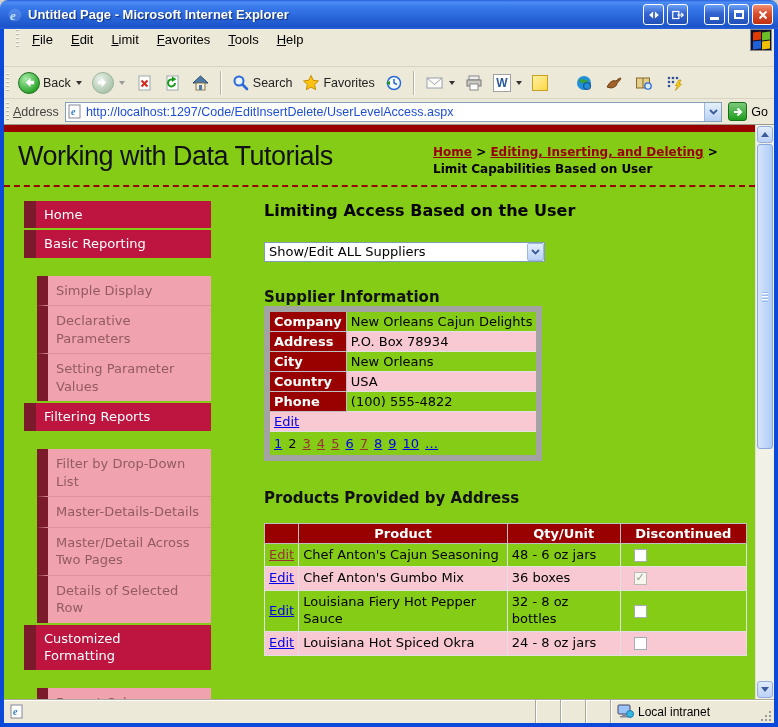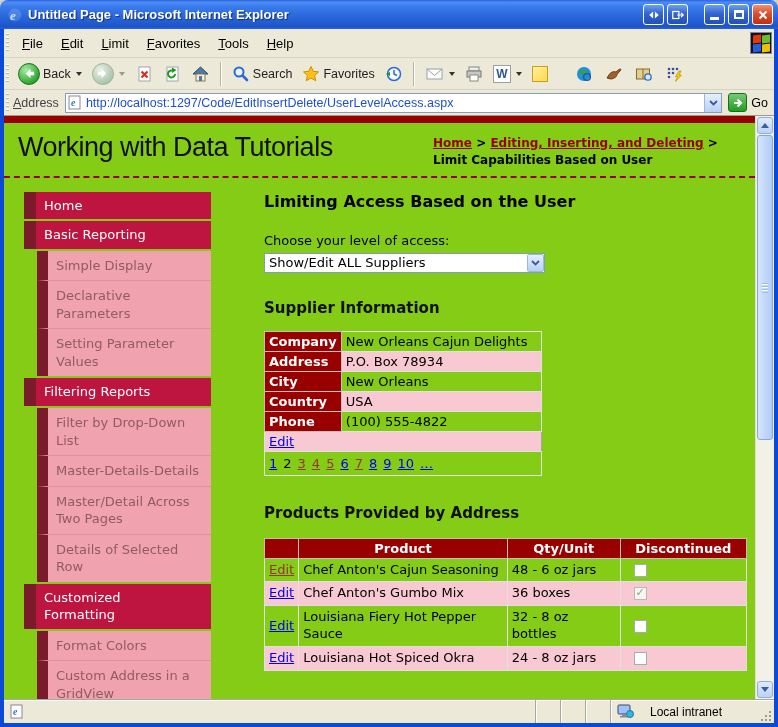--- a/index.html
+++ b/index.html
@@ -20,21 +20,21 @@
   .tbtn-win.gap { margin-left:14px; }
   .tbtn-win.close { background:linear-gradient(180deg,#F09072,#D9502F 45%,#BE3012); }
   .glyph-min { width:9px; height:3px; background:#fff; align-self:flex-end; margin:0 0 4px 0; }
   .glyph-max { width:10px; height:9px; border:2px solid #fff; border-top-width:3px; }
 
   
   .frame { flex:1; display:flex; flex-direction:column; border-left:4px solid #0B4AD8;
            border-right:4px solid #0B4AD8; border-bottom:4px solid #0B4AD8; background:#ECE9D8; min-height:0; }
   .grip { width:3px; height:20px; margin:0 4px 0 2px;
     background:repeating-linear-gradient(180deg,#fff 0 1px,#B8B4A0 1px 2px, transparent 2px 4px); }
-  .menubar { height:29px; display:flex; align-items:center; border-bottom:1px solid #D8D4C4; }
+  .menubar { height:38px; display:flex; border-bottom:1px solid #D8D4C4;padding-left:10px; }
   .menu-item { display:inline-block; padding:3px 9px; font-size:13px; color:#000; }
   .menu-item::first-letter { text-decoration:underline; }
   .winlogo { width:22px; height:22px; margin-left:auto; margin-right:2px; background:#10102A;
     border:1px solid #888; display:grid; grid-template-columns:8px 8px; grid-template-rows:8px 8px;
     gap:1px; align-content:center; justify-content:center; }
   .winlogo i { display:block; transform:skewY(-6deg); }
 
   
   .toolbar { height:32px; display:flex; align-items:center; border-bottom:1px solid #D8D4C4; padding-right:4px; }
   .tbtn { display:flex; align-items:center; gap:3px; padding:2px 5px; font-size:12.5px; color:#222; }
@@ -69,33 +69,33 @@
   .site-title { font-family:"Liberation Sans",sans-serif; font-size:27px; font-weight:500; color:#111; letter-spacing:-0.5px; }
   .breadcrumb { width:314px; font-size:12px; font-weight:bold; line-height:1.4; padding-top:3px; color:#000; }
   .bc-link { color:#990000; text-decoration:underline; cursor:pointer; }
   .bc-sep { color:#000; }
 
   .content { display:flex; }
   .sidebar { width:187px; margin:12px 0 0 20px; flex:none; }
   .nav { font-size:13px; line-height:1.35; cursor:pointer; }
   .nav.top { background:#BE1540; color:#fff; border-left:12px solid #7B1A2B; padding:5px 26px 5px 8px; margin-top:2px; }
   .nav.sub { background:#F0A3AE; color:#935A62; border-left:11px solid #7B1A2B; margin-left:13px; padding:6px 8px; border-top:1px solid #DD92A0; }
-  .nav.top + .nav.sub { border-top:none; margin-top:2px; }
+  .nav.top + .nav.sub { border-top:none; margin-top:18px; }
 
   .main { flex:1; padding:14px 0 0 53px; }
   .h1 { font-size:16px; font-weight:bold; color:#000; margin-bottom:22px; }
   .h2 { font-size:15px; font-weight:bold; color:#111; }
   .access-label { font-size:13px; margin-bottom:5px; }
   .select { width:281px; height:20px; border:1px solid #7F9DB9; background:#fff; display:flex; align-items:center; cursor:pointer; }
   .select .val { flex:1; font-size:13px; padding-left:4px; white-space:nowrap; overflow:hidden; }
   .sel-btn { width:17px; height:18px; background:linear-gradient(180deg,#E6F0FC,#B8D0F4); border:1px solid #9CB8E0; border-radius:2px;
     display:flex; align-items:center; justify-content:center; }
 
   table { border-collapse:collapse; font-size:13px; }
-  .dv { width:278px; margin-top:14px; border:1px solid #a3a3a3; }
+  .dv { width:278px; margin-top:0; border:6px solid #a3a3a3; }
   .dv th { background:#990000; color:#fff; text-align:left; font-weight:bold; padding:2px 4px; border:1px solid #C0C0C0; width:73px; }
   .dv td { padding:2px 4px; border:1px solid #E0E0E0; white-space:nowrap; overflow:hidden; }
   tr.alt { background:#F8C9D2; }
   a.link { color:#0000EE; text-decoration:underline; cursor:pointer; }
   a.visited { color:#993333; text-decoration:underline; cursor:pointer; }
   .pager td { padding:4px; }
   .pg { margin-right:6px; font-size:13px; cursor:pointer; }
   .pg.link { color:#0000EE; text-decoration:underline; }
   .pg.visited { color:#993333; text-decoration:underline; }
   .pg.current { color:#000; }
@@ -118,21 +118,21 @@
   .sthumb { position:absolute; left:1px; right:1px; top:19px; height:305px; border:1px solid #88A8DC; border-radius:3px;
     background:linear-gradient(90deg,#D6E4FC,#AECCF8); }
   .sthumb::after { content:""; position:absolute; left:4px; right:4px; top:50%; margin-top:-5px; height:10px;
     background:repeating-linear-gradient(180deg,#9CBCF0 0 1px,#fff 1px 2px,transparent 2px 3px); }
 
   
   .statusbar { height:24px; display:flex; align-items:stretch; border-top:1px solid #ACA899; box-shadow:inset 0 1px 0 #fff; font-size:12px; }
   .sp { display:flex; align-items:center; }
   .sp-main { flex:1; padding-left:6px; }
   .sp-mini { width:25px; border-left:1px solid #ACA899; box-shadow:inset 1px 0 0 #fff; }
-  .sp-zone { width:148px; border-left:1px solid #ACA899; box-shadow:inset 1px 0 0 #fff; gap:16px; padding-left:6px; }
+  .sp-zone { width:148px; border-left:1px solid #ACA899; box-shadow:inset 1px 0 0 #fff; gap:4px; padding-left:6px; }
   .szgrip { width:16px; position:relative; }
   .szgrip::before { content:""; position:absolute; right:2px; bottom:2px; width:11px; height:11px;
     background:
       radial-gradient(circle at 9px 2px,#999 1.2px,transparent 1.4px),
       radial-gradient(circle at 9px 6px,#999 1.2px,transparent 1.4px),
       radial-gradient(circle at 5px 6px,#999 1.2px,transparent 1.4px),
       radial-gradient(circle at 9px 10px,#999 1.2px,transparent 1.4px),
       radial-gradient(circle at 5px 10px,#999 1.2px,transparent 1.4px),
       radial-gradient(circle at 1px 10px,#999 1.2px,transparent 1.4px); }
 </style>
@@ -358,21 +358,20 @@
             <div class="nav sub"><span>Details of Selected Row</span></div>
             <div class="nav top"><span>Customized Formatting</span></div>
             <div class="nav sub"><span>Format Colors</span></div>
             <div class="nav sub"><span>Custom Address in a GridView</span></div>
 
           </div>
 
           <div class="main">
             <div class="h1">Limiting Access Based on the User</div>
 
-            <div class="access-label">Choose your level of access:</div>
             <div class="select">
               <span class="val">Show/Edit ALL Suppliers</span>
               <span class="sel-btn">
                 <svg width="9" height="6" viewBox="0 0 9 6">
                     <path d="M1 1 L4.5 4.5 L8 1" fill="none" stroke="#3A5A9C" stroke-width="1.8"></path>
                   </svg>
               </span>
             </div>
 
             <div class="h2" style="margin-top:26px">Supplier Information</div>

